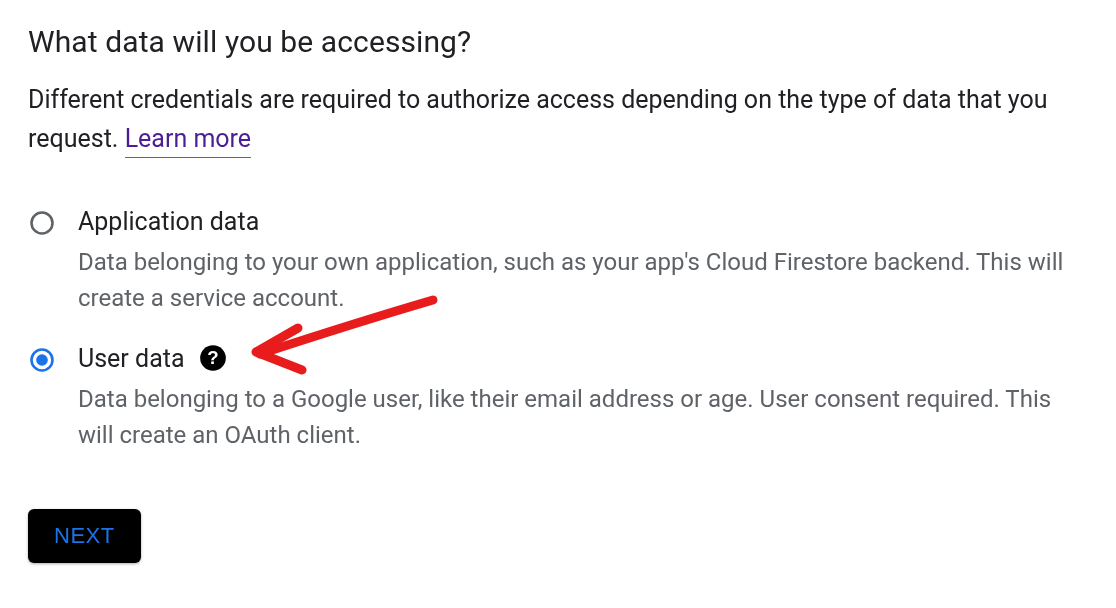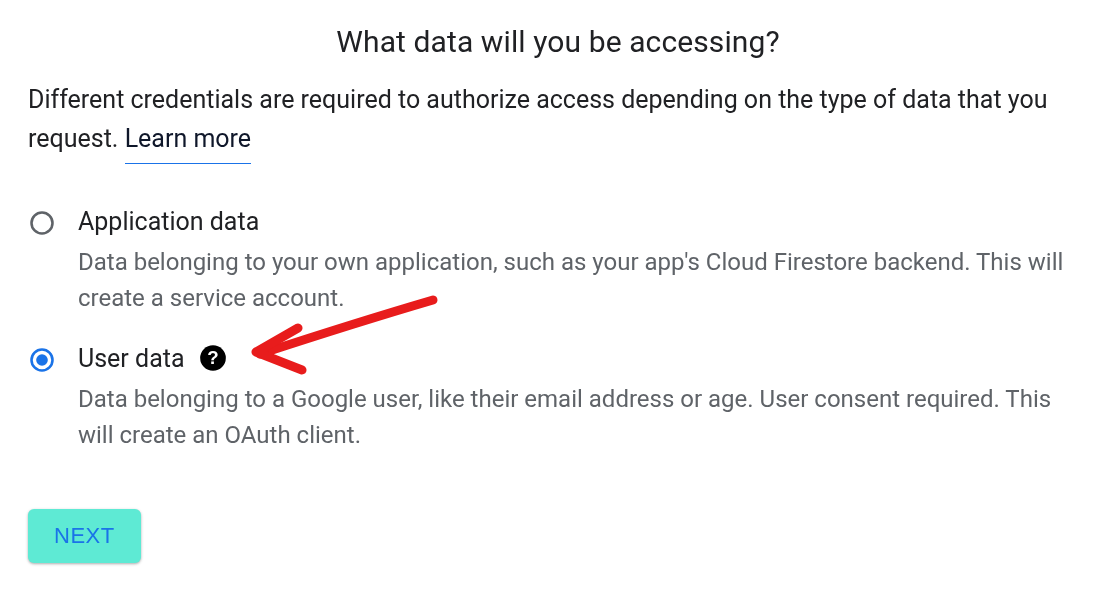--- a/index.html
+++ b/index.html
@@ -13,34 +13,33 @@
       padding: 24px 28px;
       width: 1116px;
       color: #202124;
     }
     .heading {
       font-size: 30px;
       font-weight: 400;
       color: #202124;
       margin-bottom: 22px;
       letter-spacing: 0.1px;
-      text-align: center;
     }
     .description {
       font-size: 25px;
       font-weight: 400;
       color: #202124;
       line-height: 1.55;
       margin-bottom: 48px;
     }
     .learn-more {
-      color: #0f172a;
+      color: #4c1d95;
       text-decoration: none;
       border-bottom: 1.5px solid #1a73e8;
-      padding-bottom: 10px;
+      padding-bottom: 4px;
     }
     .options {
       display: flex;
       flex-direction: column;
       gap: 28px;
       margin-bottom: 56px;
     }
     .option {
       display: flex;
       align-items: flex-start;
@@ -73,21 +72,21 @@
       flex-shrink: 0;
     }
     .option-desc {
       font-size: 24px;
       font-weight: 400;
       color: #5f6368;
       line-height: 1.5;
     }
     .next-button {
       display: inline-block;
-      background: #5eead4;
+      background: #000000;
       color: #1a73e8;
       font-size: 22px;
       font-weight: 500;
       letter-spacing: 0.5px;
       padding: 14px 26px;
       border: none;
       border-radius: 6px;
       box-shadow: 0 1px 3px rgba(60,64,67,0.3), 0 1px 2px rgba(60,64,67,0.15);
       cursor: pointer;
       text-transform: uppercase;

